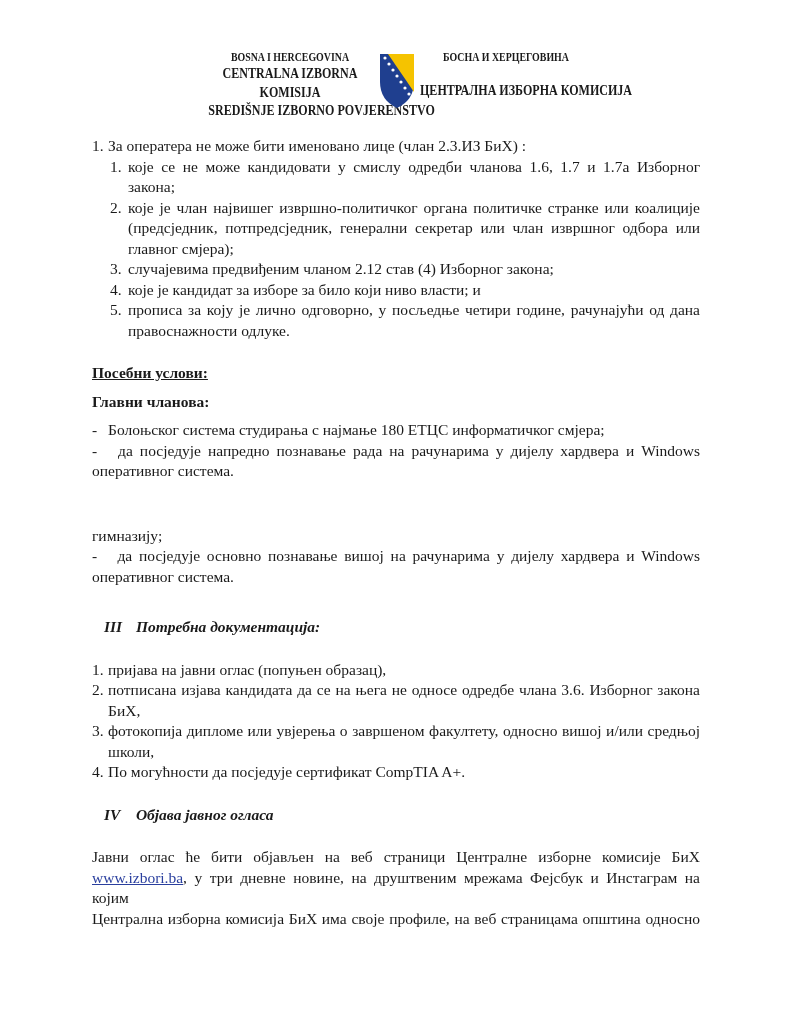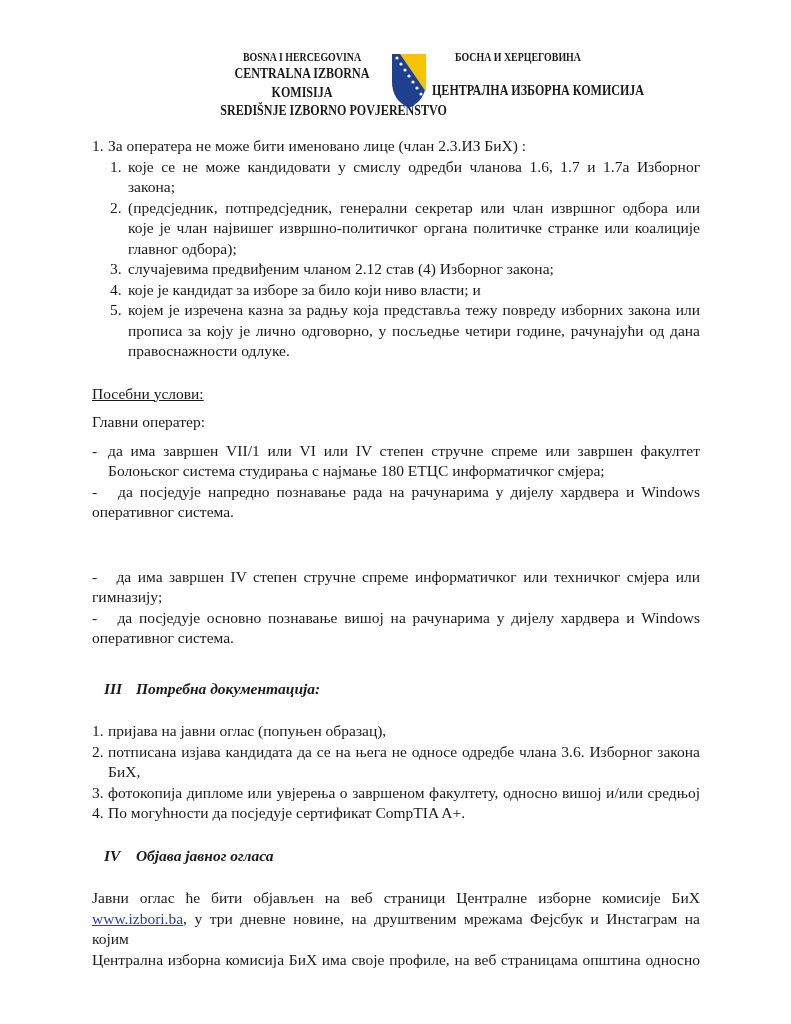--- a/index.html
+++ b/index.html
@@ -1,39 +1,39 @@
 <!DOCTYPE html>
 <html><head>
 <meta charset="utf-8">
 <style>
   html, body { margin: 0; padding: 0; background: #ffffff; }
   body { width: 791px; height: 1024px; position: relative; overflow: hidden;
          font-family: "Liberation Serif", serif; color: #1a1a1a; }
-  .header { position: absolute; top: 48px; left: 12px; width: 672px; height: 66px; }
+  .header { position: absolute; top: 48px; left: 0; width: 672px; height: 66px; }
   .hdr-left { position: absolute; left: 195px; top: 2px; width: 190px; text-align: center;
               font-family: "Liberation Serif", serif; font-weight: bold; transform: scaleX(0.86); transform-origin: center top; }
   .hdr-left .l1 { font-size: 11.5px; line-height: 14px; }
   .hdr-left .l2 { font-size: 14px; line-height: 19px; }
   .hdr-left .l3 { font-size: 14px; line-height: 18px; white-space: nowrap; }
   .crest { position: absolute; left: 378px; top: 4px; width: 38px; height: 58px; }
   .hdr-right { position: absolute; left: 420px; top: 2px; width: 200px; text-align: center;
                font-family: "Liberation Serif", serif; font-weight: bold; transform: scaleX(0.86); transform-origin: left top; }
   .hdr-right .l1 { font-size: 11.5px; line-height: 14px; margin-top: 0; }
   .hdr-right .l2 { font-size: 14px; line-height: 18px; margin-top: 18px; white-space: nowrap; }
 
   .content { position: absolute; left: 92px; top: 136px; width: 608px;
              font-size: 15.5px; line-height: 20.5px; }
   .row { position: relative; text-align: justify; }
   .num { position: absolute; left: 0; }
   .l1-item { padding-left: 16px; }
   .l1-item .num { left: 0; }
   .l2-item { padding-left: 36px; }
   .l2-item .num { left: 18px; }
   .gap-m { height: 22px; }
-  .bold { font-weight: normal; }
+  .bold { font-weight: bold; }
   .underline { text-decoration: underline; }
   .dash-item { padding-left: 16px; }
   .dash-item .num { left: 0; }
   .sec-head { font-weight: bold; padding-left: 12px; font-style: italic; }
   .sec-head .roman { display: inline-block; width: 28px; }
   a.link { color: #2a3f9e; text-decoration: underline; margin-top: 8px; }
   .just { text-align: justify; text-align-last: justify; }
 </style>
 </head>
 <body>
@@ -69,68 +69,62 @@
     <span class="num">1.</span>
     <span>За оператера не може бити именовано лице (члан 2.3.ИЗ БиХ) :</span>
   </div>
 
   <div class="row l2-item">
     <span class="num">1.</span>
     <div>које се не може кандидовати у смислу одредби чланова 1.6, 1.7 и 1.7а  Изборног закона;</div>
   </div>
   <div class="row l2-item">
     <span class="num">2.</span>
+    <div class="just">које је члан највишег извршно-политичког органа политичке странке или коалиције</div>
     <div class="just">(предсједник, потпредсједник, генерални секретар или члан извршног одбора или</div>
-    <div class="just">које је члан највишег извршно-политичког органа политичке странке или коалиције</div>
-    <div>главног одбора);</div>
+    <div>главног смјера);</div>
   </div>
   <div class="row l2-item">
     <span class="num">3.</span>
     <div>случајевима предвиђеним чланом 2.12 став (4) Изборног закона;</div>
   </div>
   <div class="row l2-item">
     <span class="num">4.</span>
     <div>које је кандидат за изборе за било који ниво власти; и</div>
   </div>
   <div class="row l2-item">
     <span class="num">5.</span>
-    <div class="just">којем је изречена казна за радњу која представља тежу повреду изборних закона или</div>
     <div class="just">прописа за коју је лично одговорно, у посљедње четири године, рачунајући од дана</div>
     <div>правоснажности одлуке.</div>
   </div>
 
   <div class="gap-m"></div>
 
   <div class="row bold underline">Посебни услови:</div>
   <div style="height:8px"></div>
-  <div class="row bold">Главни оператер:</div>
+  <div class="row bold">Главни чланова:</div>
   <div style="height:8px"></div>
 
   <div class="row dash-item">
     <span class="num">-</span>
-    <div class="just">да има завршен VII/1 или VI или IV степен стручне спреме или завршен факултет</div>
     <div>Болоњског система студирања с најмање 180 ЕТЦС информатичког смјера;</div>
   </div>
   <div class="row">
     <div class="just">
       <span>-</span>&nbsp;&nbsp;
       <span>да посједује напредно познавање рада на рачунарима у дијелу хардвера и Windows</span>
     </div>
     <div>оперативног система.</div>
   </div>
 
   <div style="height:34px"></div>
 
   <div style="height:10px"></div>
 
   <div class="row">
-    <div class="just">
-      <span>-</span>&nbsp;&nbsp;
-      <span>да има завршен IV степен стручне спреме информатичког или техничког смјера или</span>
-    </div>
     <div>гимназију;</div>
   </div>
   <div class="row">
     <div class="just">
       <span>-</span>&nbsp;&nbsp;
       <span>да посједује основно познавање вишој на рачунарима у дијелу хардвера и Windows</span>
     </div>
     <div>оперативног система.</div>
   </div>
 
@@ -147,20 +141,21 @@
     <div>пријава на јавни оглас (попуњен образац),</div>
   </div>
   <div class="row l1-item">
     <span class="num">2.</span>
     <div class="just">потписана изјава кандидата да се на њега не односе одредбе члана 3.6. Изборног закона</div>
     <div>БиХ,</div>
   </div>
   <div class="row l1-item">
     <span class="num">3.</span>
     <div class="just">фотокопија дипломе или увјерења о завршеном факултету, односно вишој и/или средњој</div>
+    <div>школи,</div>
   </div>
   <div class="row l1-item">
     <span class="num">4.</span>
     <div>По могућности да посједује сертификат CompTIA A+.</div>
   </div>
 
   <div style="height:22px"></div>
 
   <div class="row sec-head">
     <span class="roman">IV</span>

